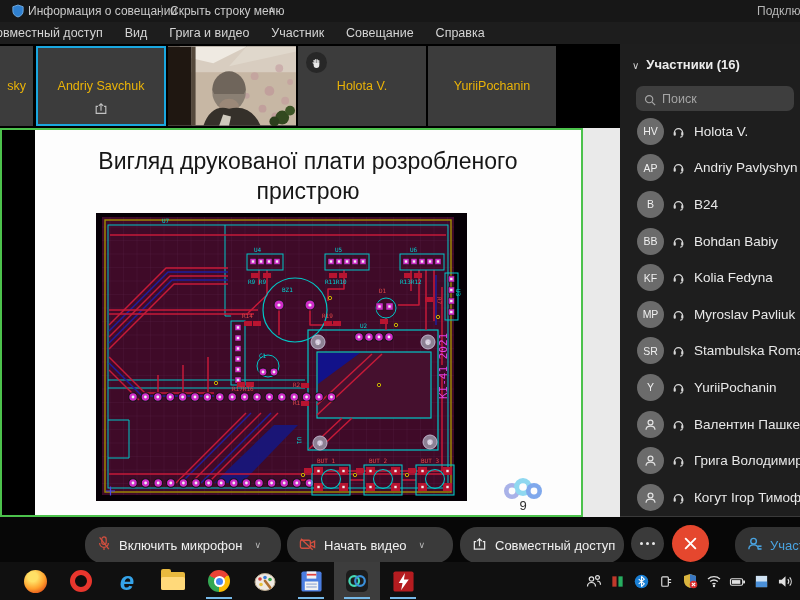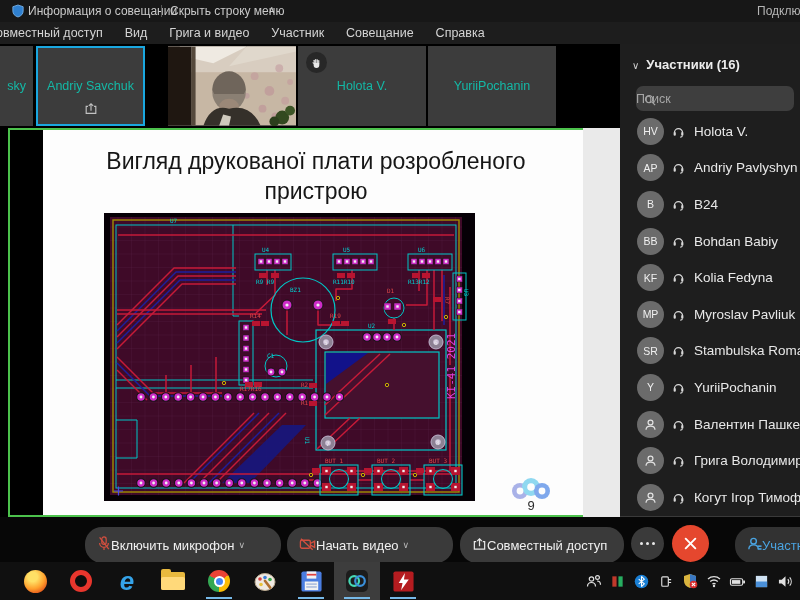--- a/index.html
+++ b/index.html
@@ -16,61 +16,61 @@
   
   #menu-bar { position:absolute; left:0; top:22px; width:800px; height:22px; background:#1d1d1d;
               display:flex; align-items:center; overflow:hidden; }
   .menu-item { font-size:12.5px; color:#d4d4d4; padding:0 11px; white-space:nowrap; }
   .menu-item:first-child { margin-left:-24px; }
 
   
   #video-strip { position:absolute; left:0; top:44px; width:620px; height:84px; background:#000; }
   .tile { position:absolute; top:2px; height:80px; background:#3c3c3c; display:flex;
           align-items:center; justify-content:center; overflow:hidden; }
-  .tile .vname { color:#14b8a6; font-size:12.5px; white-space:nowrap; }
+  .tile .vname { color:#eab308; font-size:12.5px; white-space:nowrap; }
   .tile.hl { border:2.5px solid #1aa7e0; }
   .share-badge { position:absolute; bottom:5px; left:50%; transform:translateX(-50%); }
   .hand-badge { position:absolute; top:6px; left:8px; width:21px; height:21px; border-radius:50%;
                 background:#272727; display:flex; align-items:center; justify-content:center; }
 
   
-  #share-area { position:absolute; left:8px; top:128px; width:583px; height:389px;
+  #share-area { position:absolute; left:0; top:128px; width:583px; height:389px;
                 background:#000; border:2px solid var(--share-border,#4cc24c); }
   #slide { position:absolute; left:33px; top:0; right:0; bottom:0; background:#fdfdfd; }
   #slide-title { position:absolute; top:16px; left:0; width:100%; text-align:center;
                  color:#161616; font-size:23px; line-height:1.32; }
   #pcb-svg { position:absolute; left:61px; top:83px; }
   #slide-logo { position:absolute; left:467px; top:347px; }
   #page-number { position:absolute; left:467px; top:368px; width:42px; text-align:center;
                  font-size:13px; color:#2c2c2c; }
   #gray-strip { position:absolute; left:583px; top:128px; width:37px; height:389px; background:#eaeaea; }
 
   
   #panel { position:absolute; left:620px; top:44px; width:200px; height:473px; background:#1e1e1e;
            overflow:hidden; border-bottom:1px solid #3a3a3a; }
   #panel-header { position:absolute; left:12px; top:13px; color:#ededed; font-size:13px;
                   font-weight:bold; white-space:nowrap; }
   #panel-header .chev { font-weight:normal; font-size:10px; margin-right:7px; color:#cfcfcf; }
   #panel-search { position:absolute; left:16px; top:42px; width:158px; height:25px;
                   background:#3e3e3e; border:none; border-radius:7px; color:#dadada;
-                  font-size:12.5px; outline:none; }
+                  font-size:12.5px; padding-left:26px; outline:none; }
   #panel-search::placeholder { color:#a5a5a5; }
   #search-icon { position:absolute; left:24px; top:48px; pointer-events:none; }
   #p-rows { position:absolute; left:0; top:69px; width:100%;padding-left:6px; }
   .p-row { position:relative; height:36.6px; display:flex; align-items:center; padding-left:11px; }
   .p-avatar { width:27px; height:27px; border-radius:50%; background:#6b6b6b; color:#f0f0f0;
               font-size:10.5px; display:flex; align-items:center; justify-content:center; flex:0 0 27px; }
   .p-headset { margin-left:8px; display:flex; flex:0 0 14px; }
   .p-name { margin-left:8px; color:#e8e8e8; font-size:13.5px; white-space:nowrap; }
   .edge-frag { position:absolute; right:0; top:11px; width:3px; height:14px; background:#d6d6d6; }
 
   
   #toolbar { position:absolute; left:0; top:517px; width:800px; height:45px; background:#070707; }
   .pill { position:absolute; top:10px; height:36px; background:#3a3a3a; border-radius:17px;
-          display:flex; align-items:center; color:#f0f0f0; font-size:13px; padding:0 12px; 
+          display:flex; align-items:center; color:#f0f0f0; font-size:13px; padding:0 12px; gap:8px;
           white-space:nowrap;text-align:right; }
   .pill .pchev { color:#b9b9b9; font-size:9px; margin-left:4px; }
   #btn-more { position:absolute; left:631px; top:10px; width:33px; height:33px; border-radius:50%;
               background:#3a3a3a; display:flex; align-items:center; justify-content:center; gap:3px; }
   #btn-more i { width:3px; height:3px; border-radius:50%; background:#e8e8e8; }
   #btn-close { position:absolute; left:672px; top:8px; width:37px; height:37px; border-radius:50%;
                background:var(--hangup,#e5472e); display:flex; align-items:center; justify-content:center; }
   #btn-participants { left:735px; background:#323232; color:var(--paccent,#4aa3e0); }
 
   
@@ -123,21 +123,21 @@
       <span class="menu-item">Грига и видео</span>
       <span class="menu-item">Участник</span>
       <span class="menu-item">Совещание</span>
       <span class="menu-item">Справка</span>
     </div>
 
   <div id="video-strip">
     <div class="tile" style="left:0;width:33px">
       <span class="vname">sky</span>
     </div>
-    <div class="tile hl" style="left:36px;width:109px">
+    <div class="tile hl" style="left:36px;width:130px">
       <span class="vname">Andriy Savchuk</span>
       <span class="share-badge">
         <svg width="14" height="13" viewBox="0 0 16 14">
             <g stroke="#c2c2c2" fill="none" stroke-width="1.3">
               <path d="M4.5,4.5 H2.5 V12.5 H13.5 V4.5 H11.5"></path>
               <path d="M8,9.5 V1.5 M5.5,4 L8,1.5 L10.5,4"></path>
             </g>
           </svg>
       </span>
     </div>

